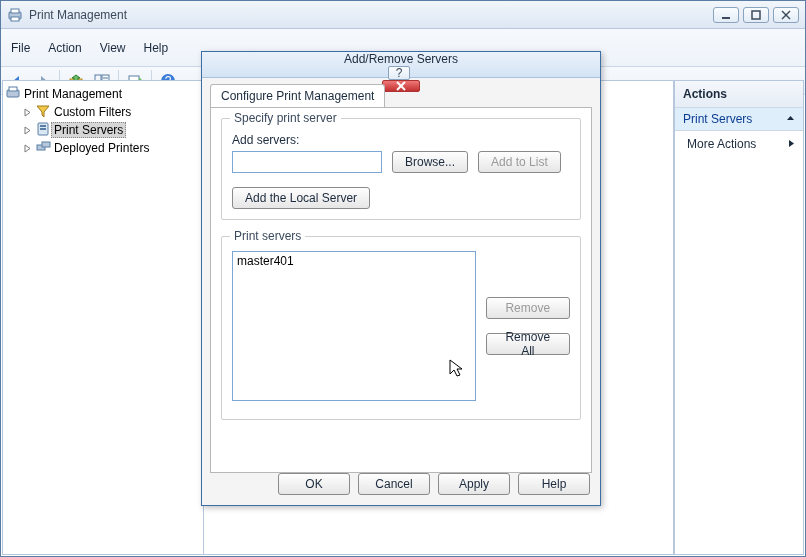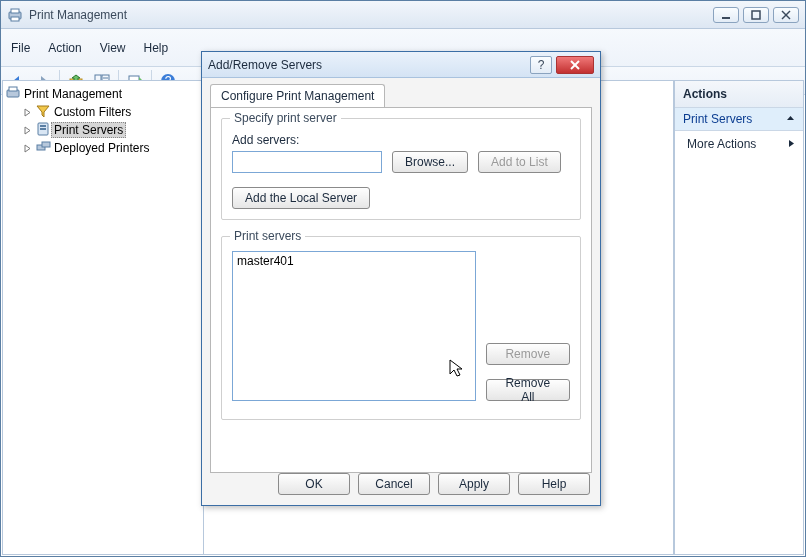--- a/index.html
+++ b/index.html
@@ -23,21 +23,21 @@
 .twist { width: 12px; height: 12px; margin: 0 2px; display: flex; align-items: center; justify-content: center; }
 .tlabel { padding: 0 3px; }
 .tlabel.sel { background: #d6d6d6; border: 1px dotted #888; padding: 0 2px; }
 .ind1 { padding-left: 14px; }
 .contentpane { flex: 1; border: 1px solid #b7c8dc; border-left: none; background: #fff; }
 .actionpane { width: 130px; border: 1px solid #b7c8dc; border-left: 1px solid #b7c8dc; background: #fff; display: flex; flex-direction: column; }
 .act-head { background: linear-gradient(#f4f7fb,#e6edf6); border-bottom: 1px solid #cad7e6; padding: 6px 8px; font-weight: bold; color: #1b2a3d; }
 .act-sec { background: #dfeefb; padding: 4px 8px; color: #0b3d91; display: flex; justify-content: space-between; align-items: center; border-bottom: 1px solid #cad7e6; }
 .act-row { padding: 6px 8px 6px 12px; color: #1b2a3d; display: flex; justify-content: space-between; align-items: center; }
 .dialog { position: absolute; left: 200px; top: 50px; width: 400px; height: 455px; border: 1px solid #3b6ea5; background: #f4f4f4; box-shadow: 2px 2px 6px rgba(0,0,0,.25); }
-.dtitle { height: 26px; background: linear-gradient(#eaf2fb,#d4e3f4); border-bottom: 1px solid #a9c2de; display: flex; align-items: center; padding: 0 6px; color: #1b2a3d; }
+.dtitle { height: 26px; background: linear-gradient(#eaf2fb,#d4e3f4); border-bottom: 1px solid #a9c2de; display: flex; align-items: center; padding: 0 6px; color: #1b2a3d; flex-direction: column; }
 .dtitle .t { flex: 1; }
 .dhelp { width: 22px; height: 18px; border: 1px solid #8aa3bf; border-radius: 2px; background: linear-gradient(#fafdff,#e3ecf6); display: flex; align-items: center; justify-content: center; margin-right: 4px; }
 .dclose { width: 38px; height: 18px; border: 1px solid #a33; border-radius: 2px; background: linear-gradient(#f07878,#c23030); display: flex; align-items: center; justify-content: center; }
 .tabstrip { padding: 6px 12px 0 8px; background: #f4f4f4; }
 .tab { display: inline-block; padding: 4px 10px; background: #fff; border: 1px solid #b7b7b7; border-bottom: none; border-radius: 3px 3px 0 0; color: #1b2a3d; }
 .tabbody { margin: 0 8px 8px 8px; background: #fff; border: 1px solid #b7b7b7; padding: 10px; height: 366px; position: relative; }
 .group { border: 1px solid #cfcfcf; border-radius: 2px; padding: 14px 10px 10px 10px; position: relative; margin-bottom: 16px; }
 .group > .glabel { position: absolute; top: -8px; left: 8px; background: #fff; padding: 0 4px; color: #3b4a5c; }
 .lbl { color: #1b2a3d; margin-bottom: 4px; display: block; }
 .row { display: flex; align-items: center; gap: 10px; }
@@ -226,21 +226,21 @@
         <div class="row" style="margin-bottom:14px;">
           <input class="ti" style="width: 150px;" value="">
           <button class="btn" style="min-width:66px;">Browse...</button>
           <button class="btn disabled">Add to List</button>
         </div>
         <button class="btn" style="min-width:136px;">Add the Local Server</button>
       </div>
 
       <div class="group" style="height:184px;">
         <span class="glabel">Print servers</span>
-        <div class="row" style="align-items:flex-end;">
+        <div class="row" style="align-items:center;">
           <div class="listbox">
             <div>master401</div>
           </div>
           <div style="display:flex;flex-direction:column;gap:14px;">
             <button class="btn disabled">Remove</button>
             <button class="btn">Remove All</button>
           </div>
         </div>
       </div>
 

